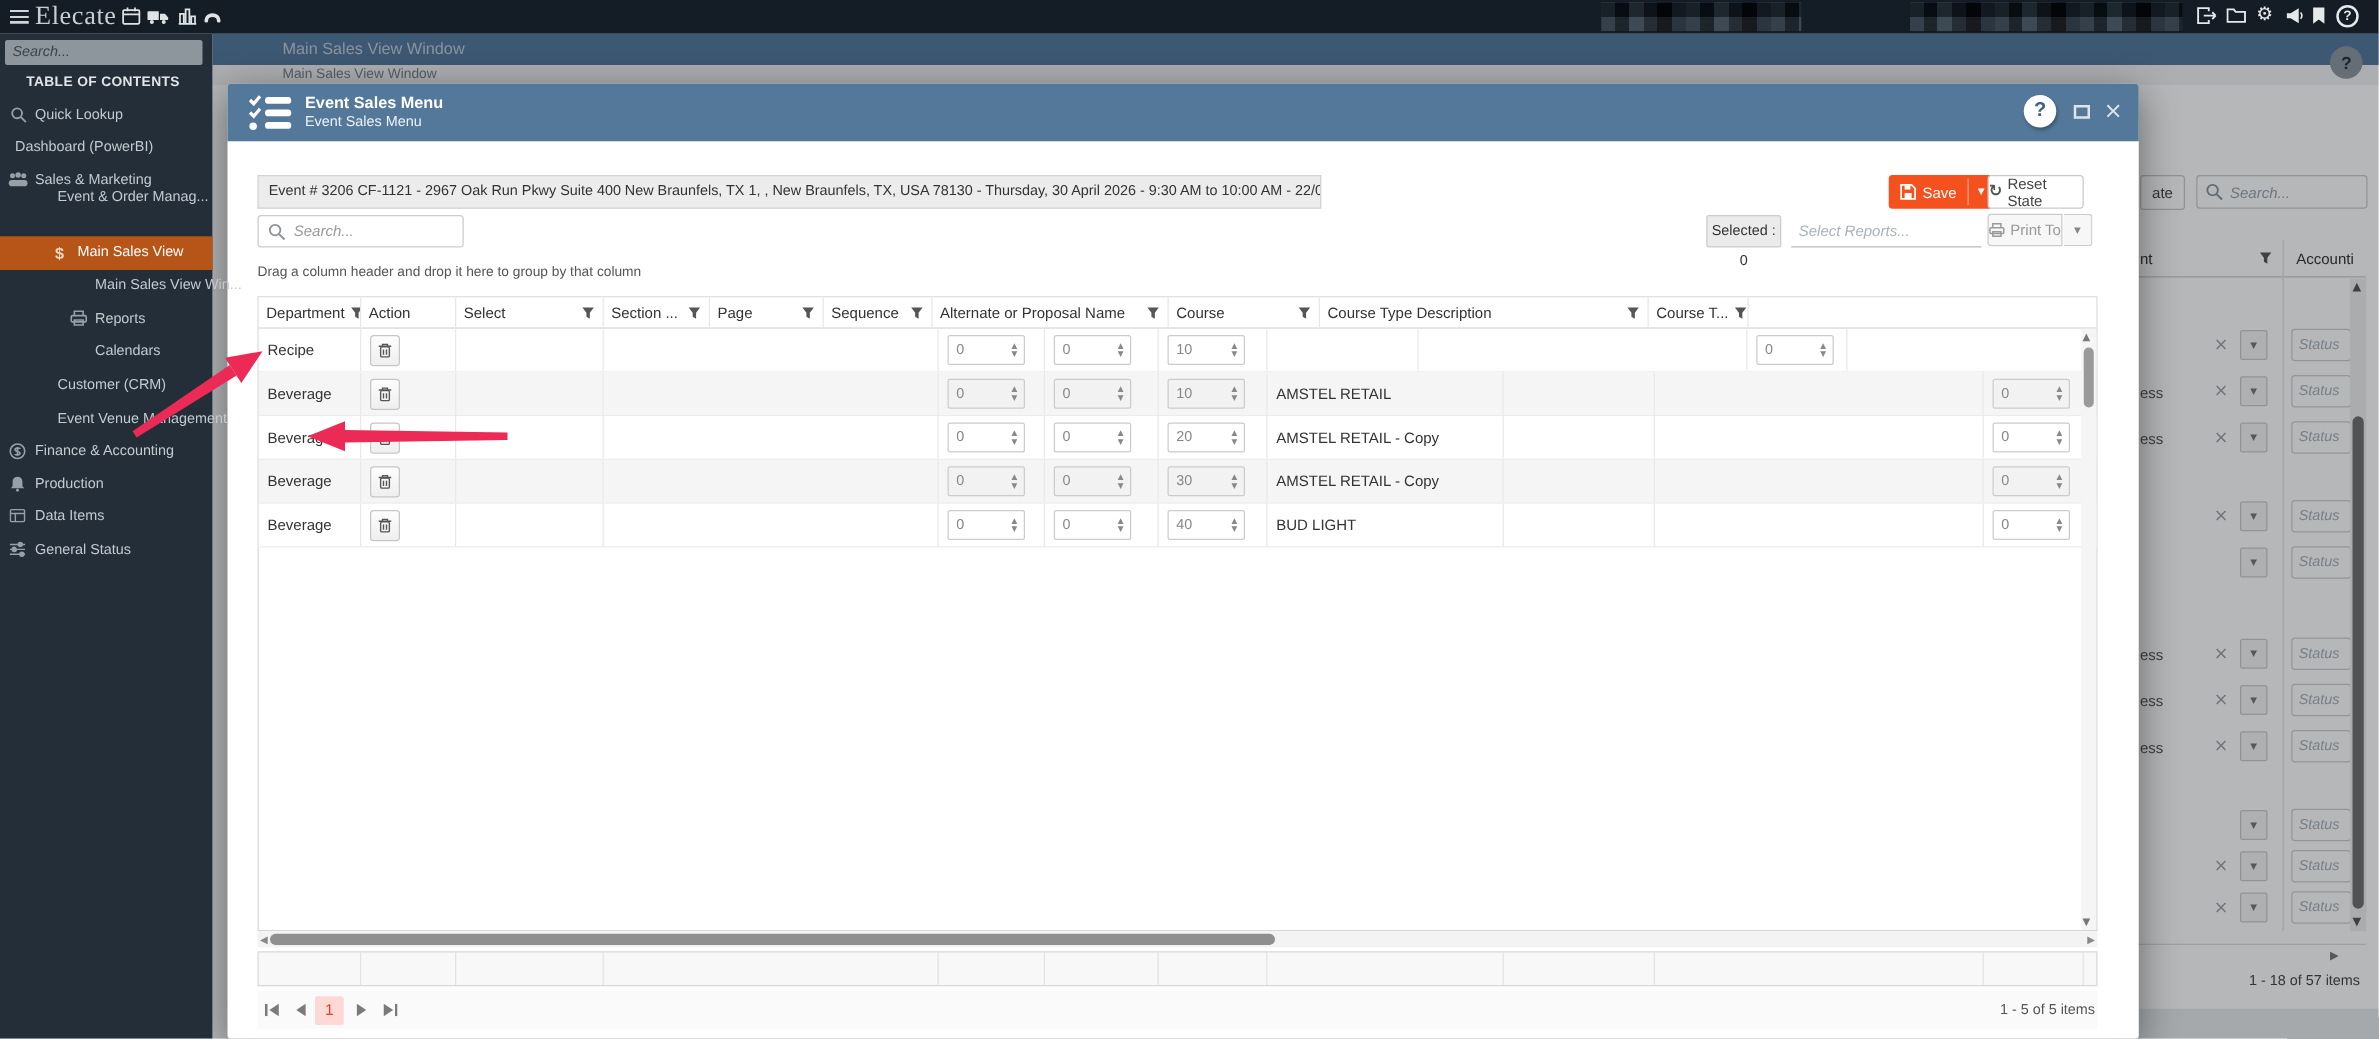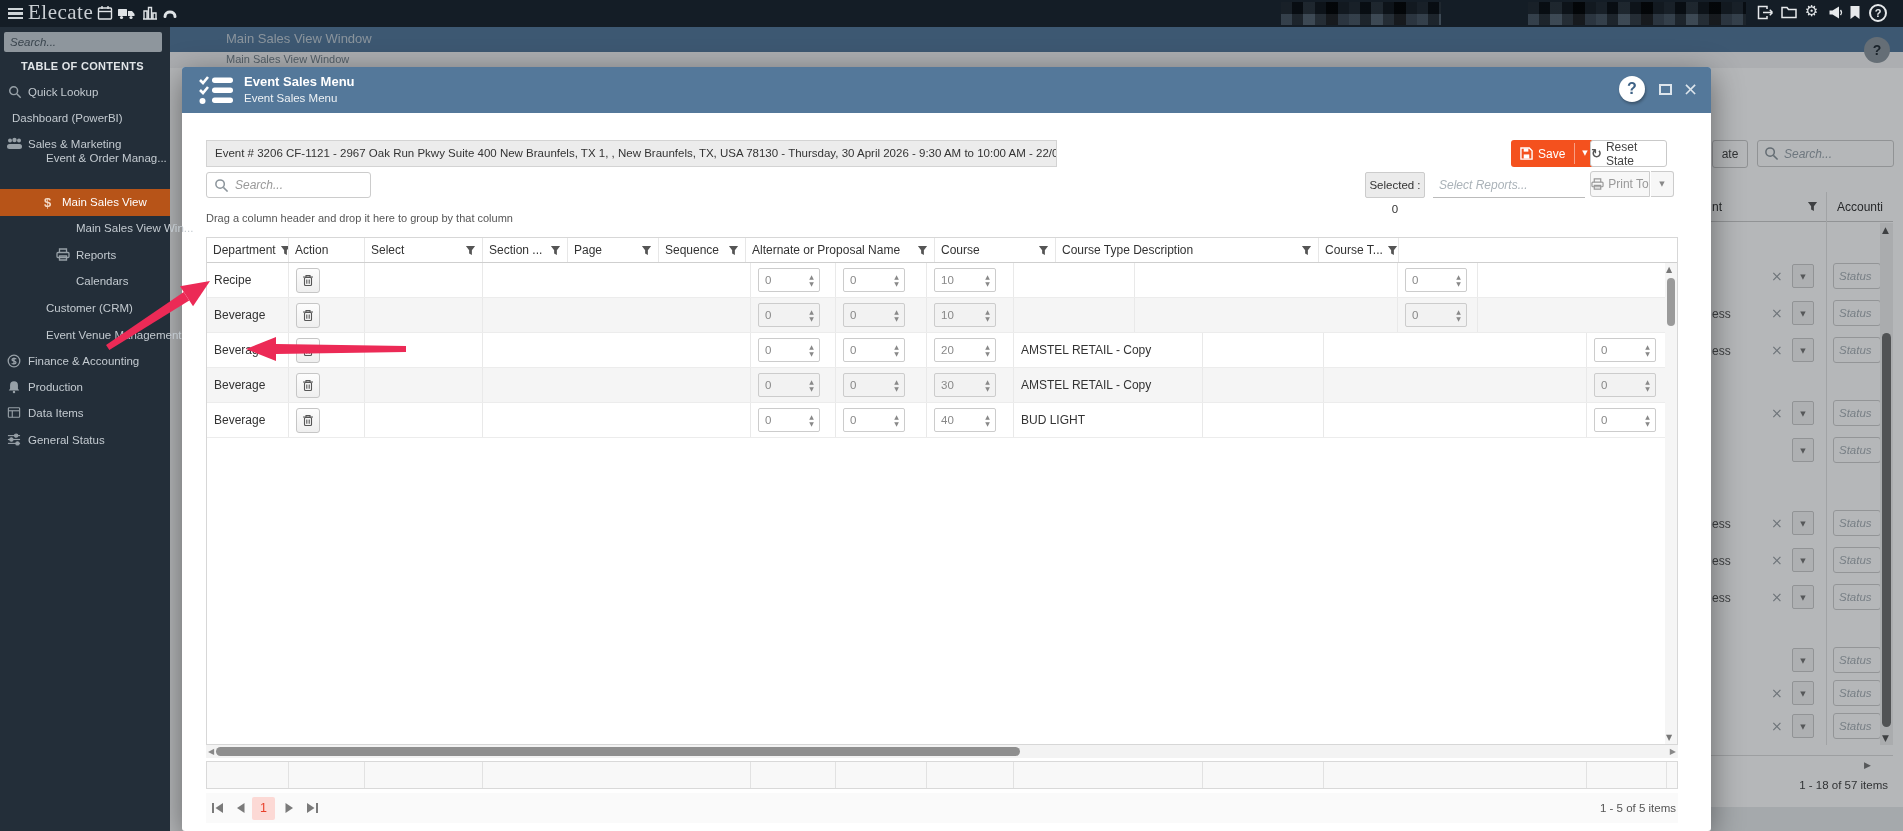--- a/index.html
+++ b/index.html
@@ -656,20 +656,21 @@
         </div>
       <div class="gc cw6">
           <span class="spin">
             <span class="v">10</span>
             <span class="arr">
               <span class="uni">▲</span>
               <span class="uni">▼</span>
             </span>
           </span>
         </div>
+      <div class="gc cw7">AMSTEL RETAIL</div>
       <div class="gc cw8"></div>
       <div class="gc cw9"></div>
       <div class="gc cw10">
           <span class="spin">
             <span class="v">0</span>
             <span class="arr">
               <span class="uni">▲</span>
               <span class="uni">▼</span>
             </span>
           </span>

